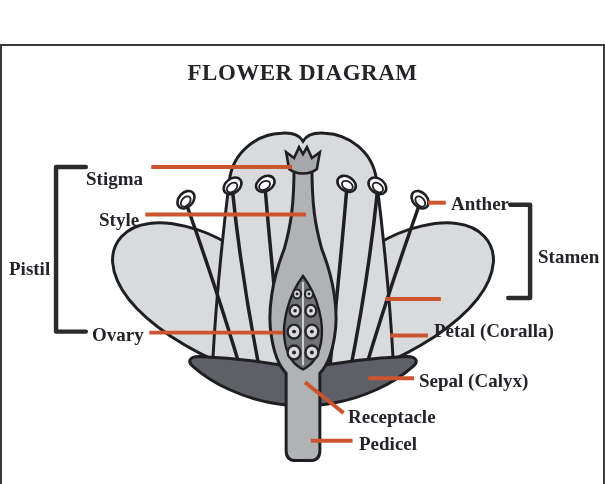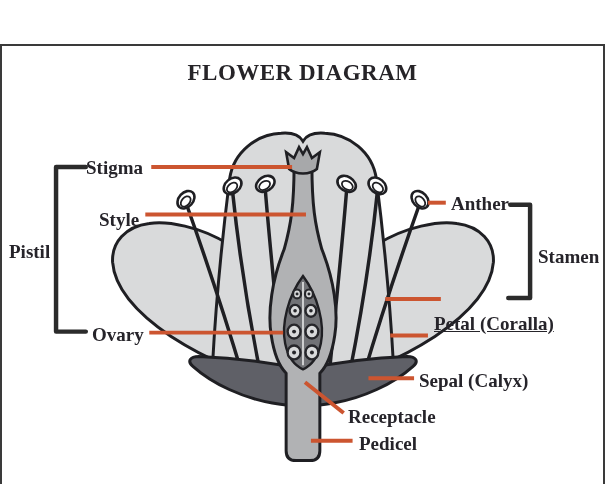--- a/index.html
+++ b/index.html
@@ -17,28 +17,28 @@
   .title{
     position:absolute;left:0;top:14px;width:100%;
     text-align:center;font-weight:bold;font-size:23px;
     letter-spacing:0.5px;color:#262428;
   }
   .lbl{
     position:absolute;
     font-weight:bold;font-size:19px;line-height:21px;
     color:#26242a;white-space:nowrap;
   }
-  .lbl-stigma{left:84px;top:111px;}
+  .lbl-stigma{left:84px;top:122px;}
   .lbl-style{left:97px;top:163px;}
-  .lbl-pistil{left:7px;top:195px;text-align:right;}
+  .lbl-pistil{left:7px;top:212px;text-align:right;}
   .lbl-ovary{left:90px;top:278px;}
   .lbl-anther{left:449px;top:147px;}
   .lbl-stamen{left:536px;top:200px;}
   .lbl-filament{left:446px;top:244px;}
-  .lbl-petal{left:432px;top:267px;text-decoration:underline;}
+  .lbl-petal{left:432px;top:274px;}
   .lbl-sepal{left:417px;top:324px;text-align:center;}
   .lbl-receptacle{left:346px;top:360px;}
   .lbl-pedicel{left:357px;top:387px;}
 </style>
 </head>
 <body>
 
 <div id="canvas">
 
   <svg id="flower-svg" viewBox="0 0 605 484">

